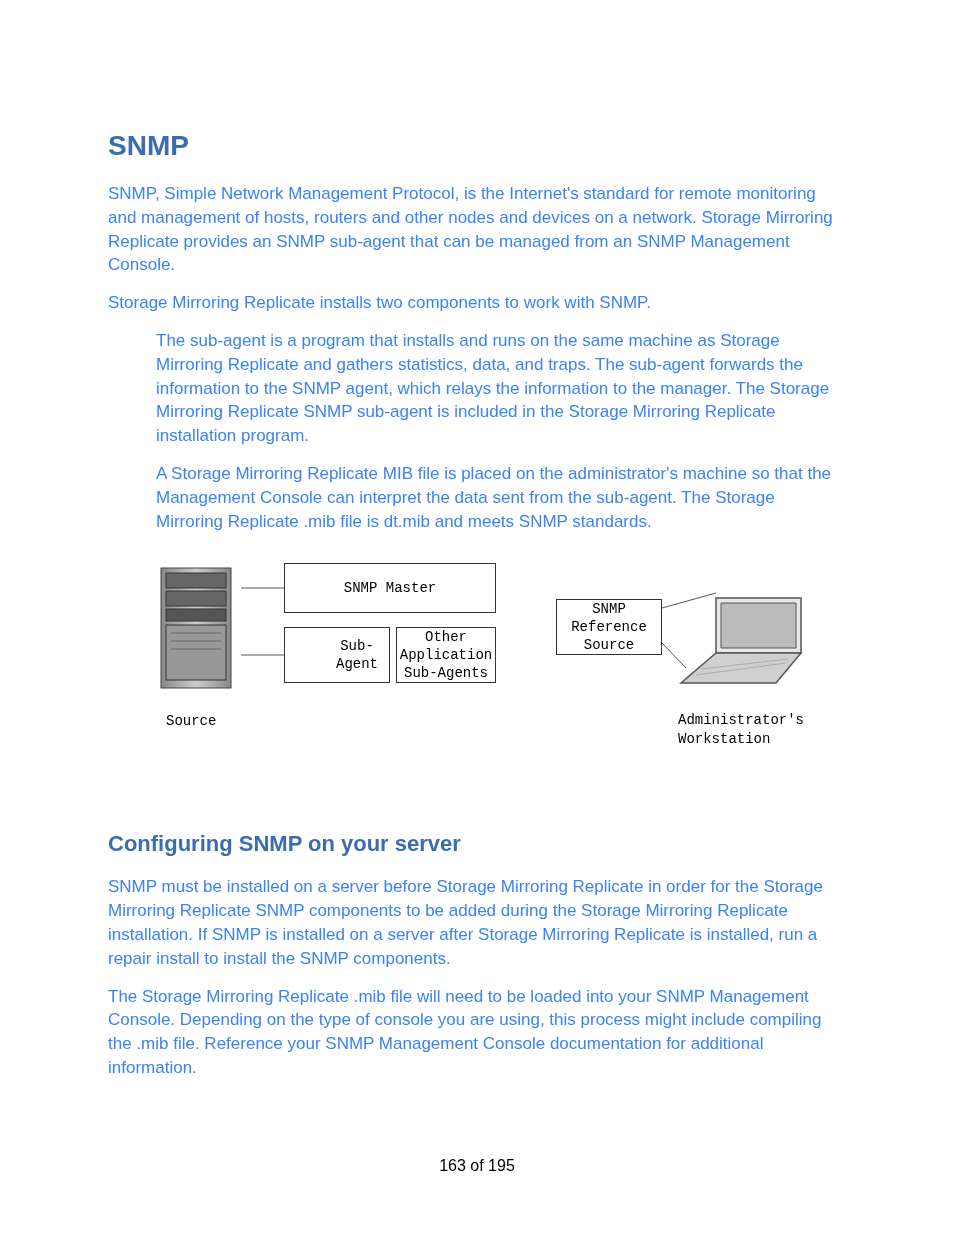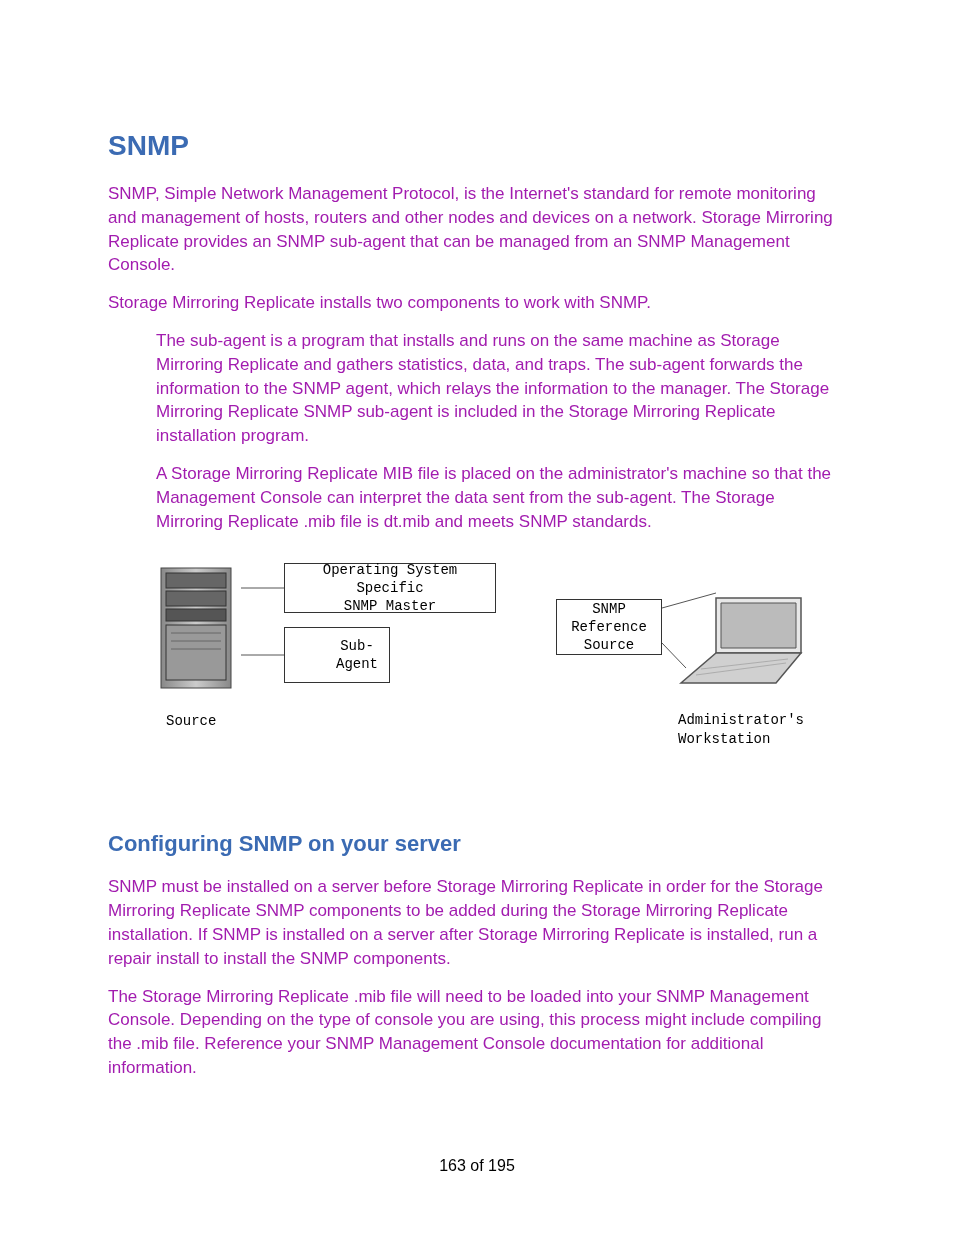--- a/index.html
+++ b/index.html
@@ -26,21 +26,21 @@
       color: #3b6bb3;
       font-size: 22px;
       font-weight: bold;
       margin-top: 28px;
       margin-bottom: 18px;
     }
     p {
       font-size: 17px;
       line-height: 1.4;
       margin-bottom: 14px;
-      color: #a21caf;
+      color: #3b82f6;
     }
     .indented {
       margin-left: 48px;
     }
     .diagram-area {
       margin: 30px 0 10px 48px;
       position: relative;
       height: 240px;
       font-family: "Courier New", monospace;
     }
@@ -161,28 +161,32 @@
       <rect x="10" y="28" width="60" height="15" fill="#666" stroke="#333"></rect>
       <rect x="10" y="46" width="60" height="12" fill="#555" stroke="#333"></rect>
       <rect x="10" y="62" width="60" height="55" fill="#999" stroke="#333"></rect>
       <line x1="15" y1="70" x2="65" y2="70" stroke="#666"></line>
       <line x1="15" y1="78" x2="65" y2="78" stroke="#666"></line>
       <line x1="15" y1="86" x2="65" y2="86" stroke="#666"></line>
     </svg>
   </div>
 
   <div class="box box-master">
-    <span>Operating System Specific</span>
     <span>SNMP Master</span>
   </div>
 
   <div class="box box-subagent">
     <span>Sub-Agent</span>
   </div>
 
+  <div class="box box-other">
+    <span>Other</span>
+    <span>Application</span>
+    <span>Sub-Agents</span>
+  </div>
 
   <div class="box box-mgmt">
     <span>SNMP</span>
     <span>Reference</span>
     <span>Source</span>
   </div>
 
   <div class="laptop-svg">
     <svg width="140" height="95" viewBox="0 0 140 95">
       <polygon points="40,5 125,5 125,60 40,60" fill="#e8e8e8" stroke="#555" stroke-width="1.5"></polygon>

